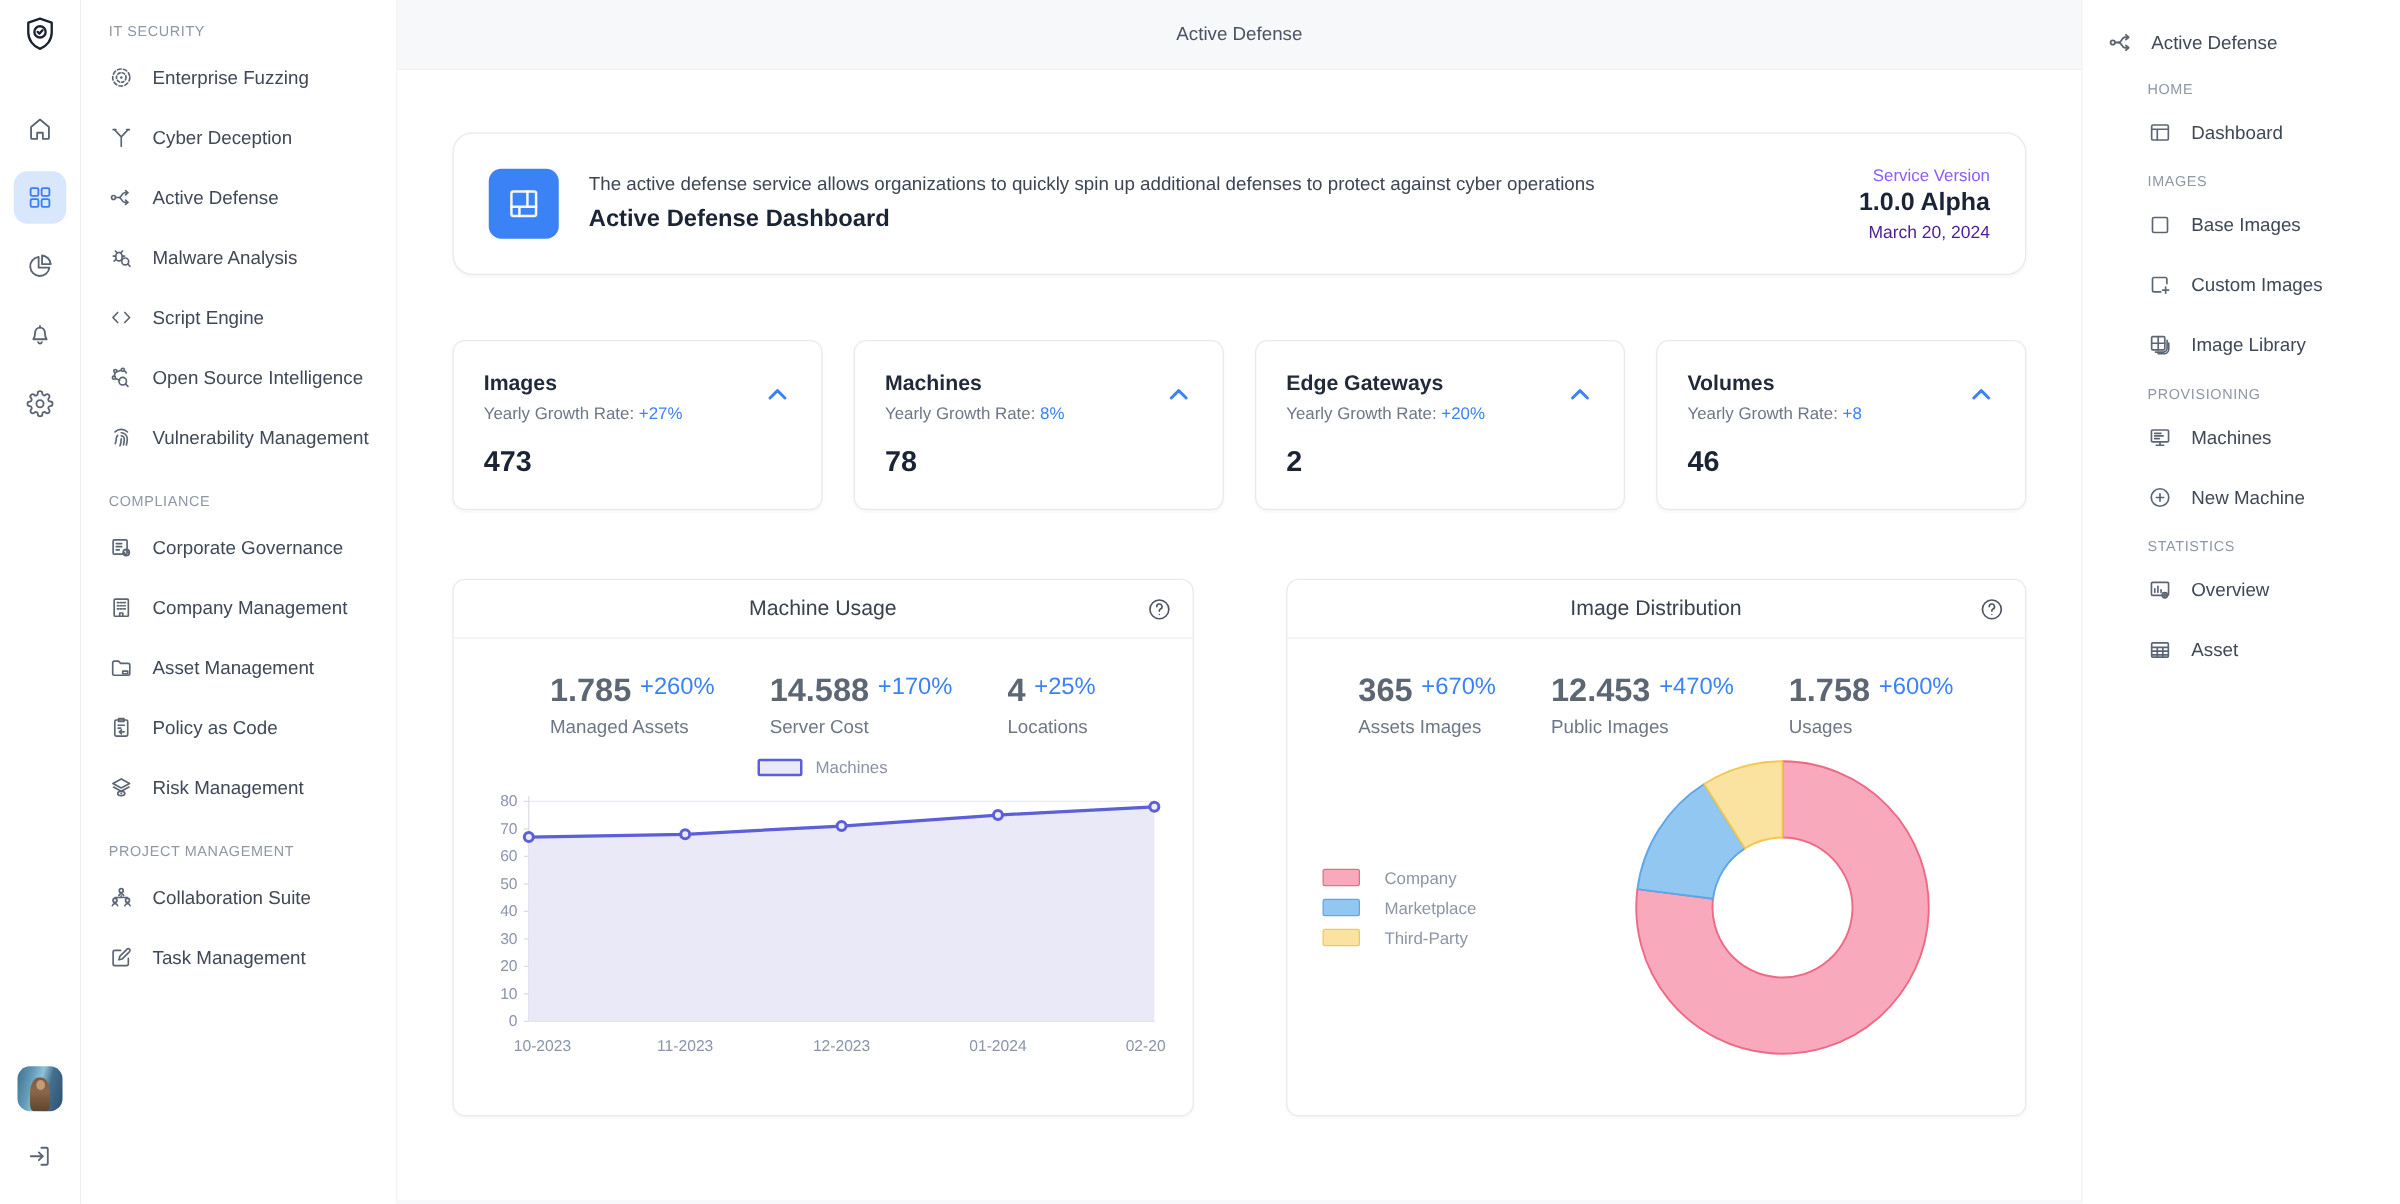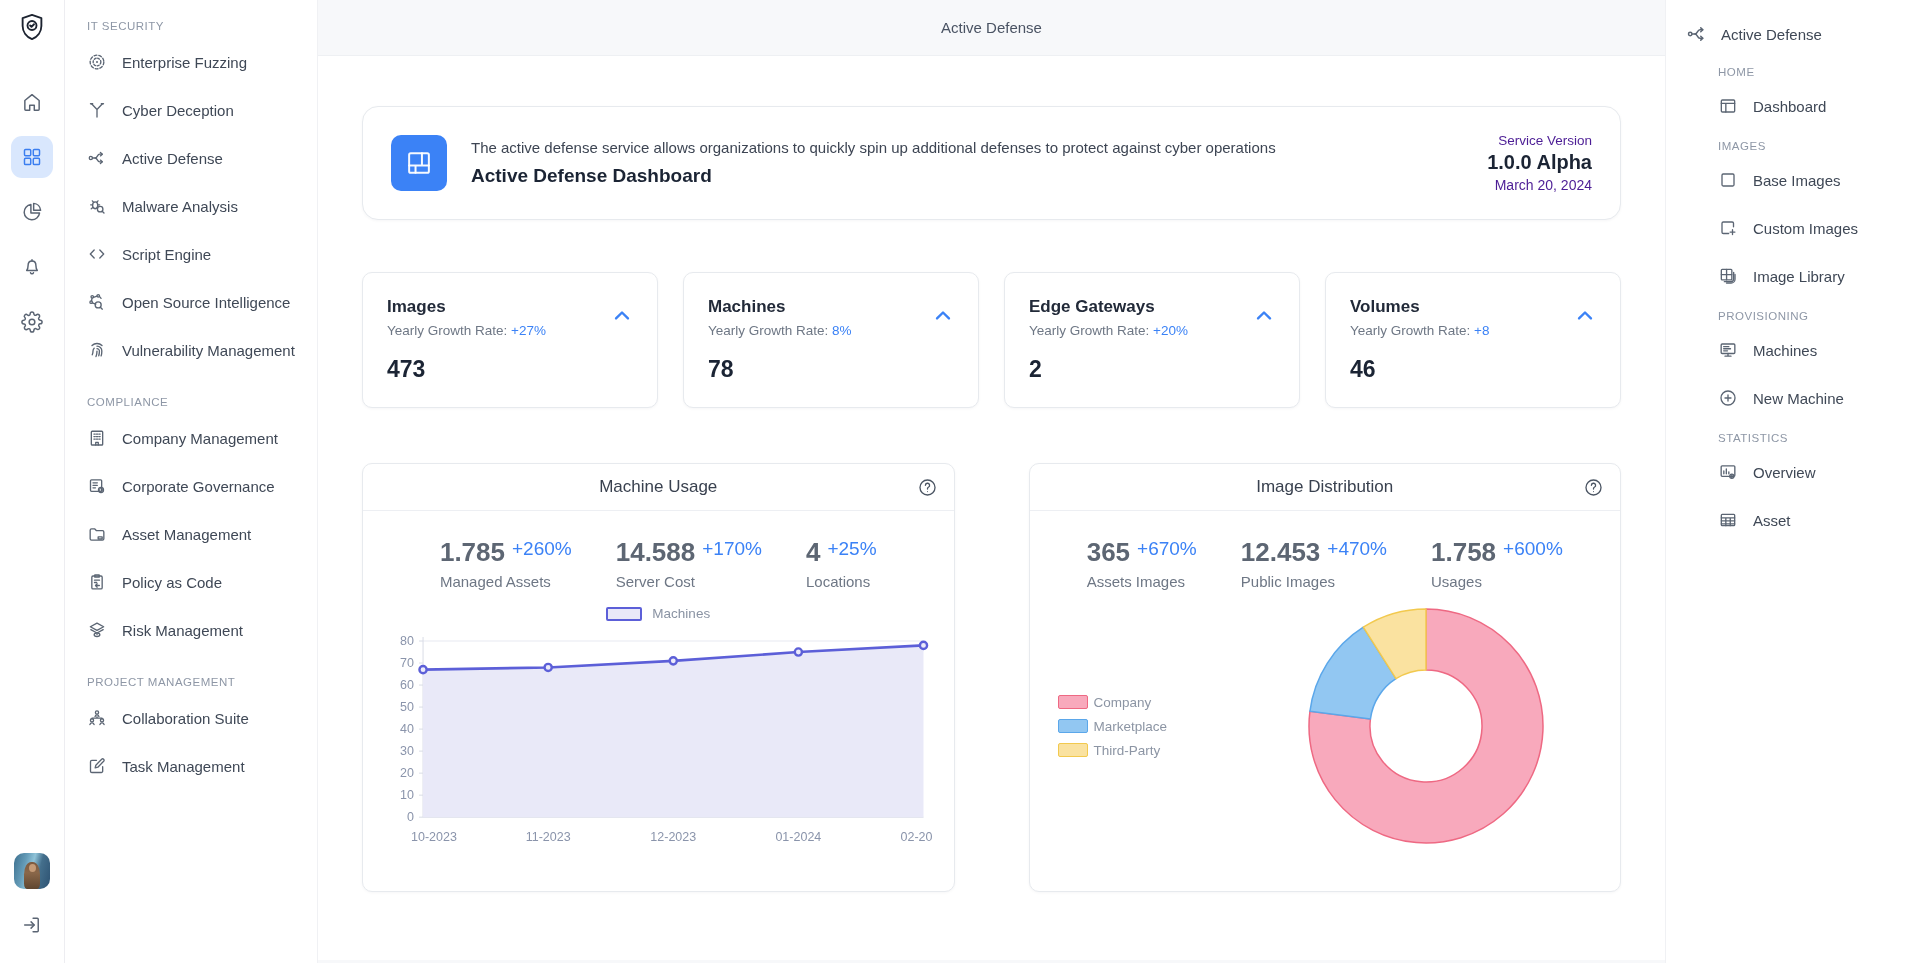--- a/index.html
+++ b/index.html
@@ -40,21 +40,21 @@
   .panel{flex:1;background:#fff;border-top:1px solid #eef0f3;margin:0 0 3px;overflow:hidden;}
   .panel-inner{padding:50px 44px 0;}
 
   .header-card{display:flex;align-items:center;gap:24px;border:1px solid #e7eaee;border-radius:16px;
                background:#fff;box-shadow:0 1px 3px rgba(20,30,50,.04);padding:26px 28px;}
   .hc-icon{width:56px;height:56px;border-radius:10px;background:#3b82f6;flex:0 0 56px;
            display:flex;align-items:center;justify-content:center;}
   .hc-desc{font-size:15px;color:#3d4553;}
   .hc-title{font-size:19px;font-weight:700;color:#1b2434;margin-top:9px;}
   .hc-version{margin-left:auto;text-align:right;}
-  .v-label{font-size:13.5px;color:#4c1d95;}
+  .v-label{font-size:13.5px;color:#8b5cf6;}
   .v-value{font-size:20px;font-weight:700;color:#1b2434;margin:3px 0;}
   .v-date{font-size:14px;color:#4c1d95;}
 
   .stats-row{display:flex;gap:25px;margin-top:52px;}
   .stat-card{flex:1;border:1px solid #e7eaee;border-radius:10px;background:#fff;
              box-shadow:0 1px 3px rgba(20,30,50,.04);padding:24px;}
   .sc-top{display:flex;justify-content:space-between;align-items:flex-start;}
   .sc-title{font-size:17px;font-weight:700;color:#222a39;}
   .sc-sub{font-size:13.5px;color:#6e7785;margin-top:6px;}
   .sc-growth{color:#3b82f6;}
@@ -73,21 +73,21 @@
   .cs-delta{font-size:19px;font-weight:400;color:#3b82f6;margin-left:7px;vertical-align:6px;}
   .cs-label{font-size:15px;color:#6e7785;margin-top:5px;}
 
   .line-legend{display:flex;align-items:center;justify-content:center;gap:10px;margin-top:16px;}
   .ll-swatch{width:36px;height:14px;background:#e9e9f8;border:2px solid #5c5fd8;border-radius:2px;}
   .ll-label{font-size:13.5px;color:#8a93a3;}
   .line-chart{margin:4px 22px 0;}
 
   .donut-wrap{display:flex;align-items:center;margin-top:10px;padding:0 68px 0 28px;}
   .donut-legend{display:flex;flex-direction:column;gap:9px;flex:1;}
-  .dl-row{display:flex;align-items:center;gap:6px;cursor:pointer;}
+  .dl-row{display:flex;align-items:center;gap:20px;cursor:pointer;}
   .dl-swatch{width:30px;height:14px;border:1.5px solid;border-radius:2px;}
   .dl-label{font-size:13.5px;color:#8c95a4;}
   #donut{flex:0 0 auto;display:flex;}
 
   
   .sidebar-right{width:255px;flex:0 0 255px;border-left:1px solid #f0f1f4;background:#fff;
                  padding:16px 8px 0 20px;overflow:hidden;}
   .sr-title{display:flex;align-items:center;gap:13px;font-size:15px;color:#3f4856;height:36px;
             margin-bottom:14px;cursor:pointer;white-space:nowrap;}
   .rnav-section{margin-bottom:10px;margin-left:32px;}
@@ -239,37 +239,37 @@
               </svg>
             </span>
             <span>Vulnerability Management</span>
           </div>
         </div>
         <div class="nav-section">
           <div class="nav-header">COMPLIANCE</div>
           <div class="nav-item">
             <span class="nav-ic">
               <svg viewBox="0 0 24 24" width="20" height="20" fill="none" stroke="currentColor" stroke-width="1.6" stroke-linecap="round" stroke-linejoin="round">
-                <rect x="5.2" y="3.9" width="13.6" height="16.5" rx="1"></rect>
-                <path d="M8.3 7.3h1.5M11.3 7.3h1.5M14.3 7.3h1.5M8.3 10.3h1.5M11.3 10.3h1.5M14.3 10.3h1.5M8.3 13.3h1.5M11.3 13.3h1.5M14.3 13.3h1.5"></path>
-                <path d="M10.5 20.4v-3.1h3v3.1"></path>
-              </svg>
-            </span>
-            <span>Company Management</span>
-          </div>
-          <div class="nav-item">
-            <span class="nav-ic">
-              <svg viewBox="0 0 24 24" width="20" height="20" fill="none" stroke="currentColor" stroke-width="1.6" stroke-linecap="round" stroke-linejoin="round">
                 <rect x="4.2" y="4.6" width="13.4" height="13.8" rx="1.2"></rect>
                 <path d="M7.2 8.2h5.2M7.2 11.2h5.2M7.2 14.2h3"></path>
                 <circle cx="16.8" cy="16.8" r="3"></circle>
                 <path d="M16.8 15.2v-.9M16.8 19.3v-.9M18.4 16.8h.9M14.3 16.8h.9"></path>
               </svg>
             </span>
             <span>Corporate Governance</span>
+          </div>
+          <div class="nav-item">
+            <span class="nav-ic">
+              <svg viewBox="0 0 24 24" width="20" height="20" fill="none" stroke="currentColor" stroke-width="1.6" stroke-linecap="round" stroke-linejoin="round">
+                <rect x="5.2" y="3.9" width="13.6" height="16.5" rx="1"></rect>
+                <path d="M8.3 7.3h1.5M11.3 7.3h1.5M14.3 7.3h1.5M8.3 10.3h1.5M11.3 10.3h1.5M14.3 10.3h1.5M8.3 13.3h1.5M11.3 13.3h1.5M14.3 13.3h1.5"></path>
+                <path d="M10.5 20.4v-3.1h3v3.1"></path>
+              </svg>
+            </span>
+            <span>Company Management</span>
           </div>
           <div class="nav-item">
             <span class="nav-ic">
               <svg viewBox="0 0 24 24" width="20" height="20" fill="none" stroke="currentColor" stroke-width="1.6" stroke-linecap="round" stroke-linejoin="round">
                 <path d="M3.8 7.5c0-.9.7-1.6 1.6-1.6h4l2 2.1h7.2c.9 0 1.6.7 1.6 1.6v8.2c0 .9-.7 1.6-1.6 1.6H5.4c-.9 0-1.6-.7-1.6-1.6z"></path>
                 <path d="M13.4 15.4h4.8v2.6h-4.8z"></path>
               </svg>
             </span>
             <span>Asset Management</span>
           </div>

